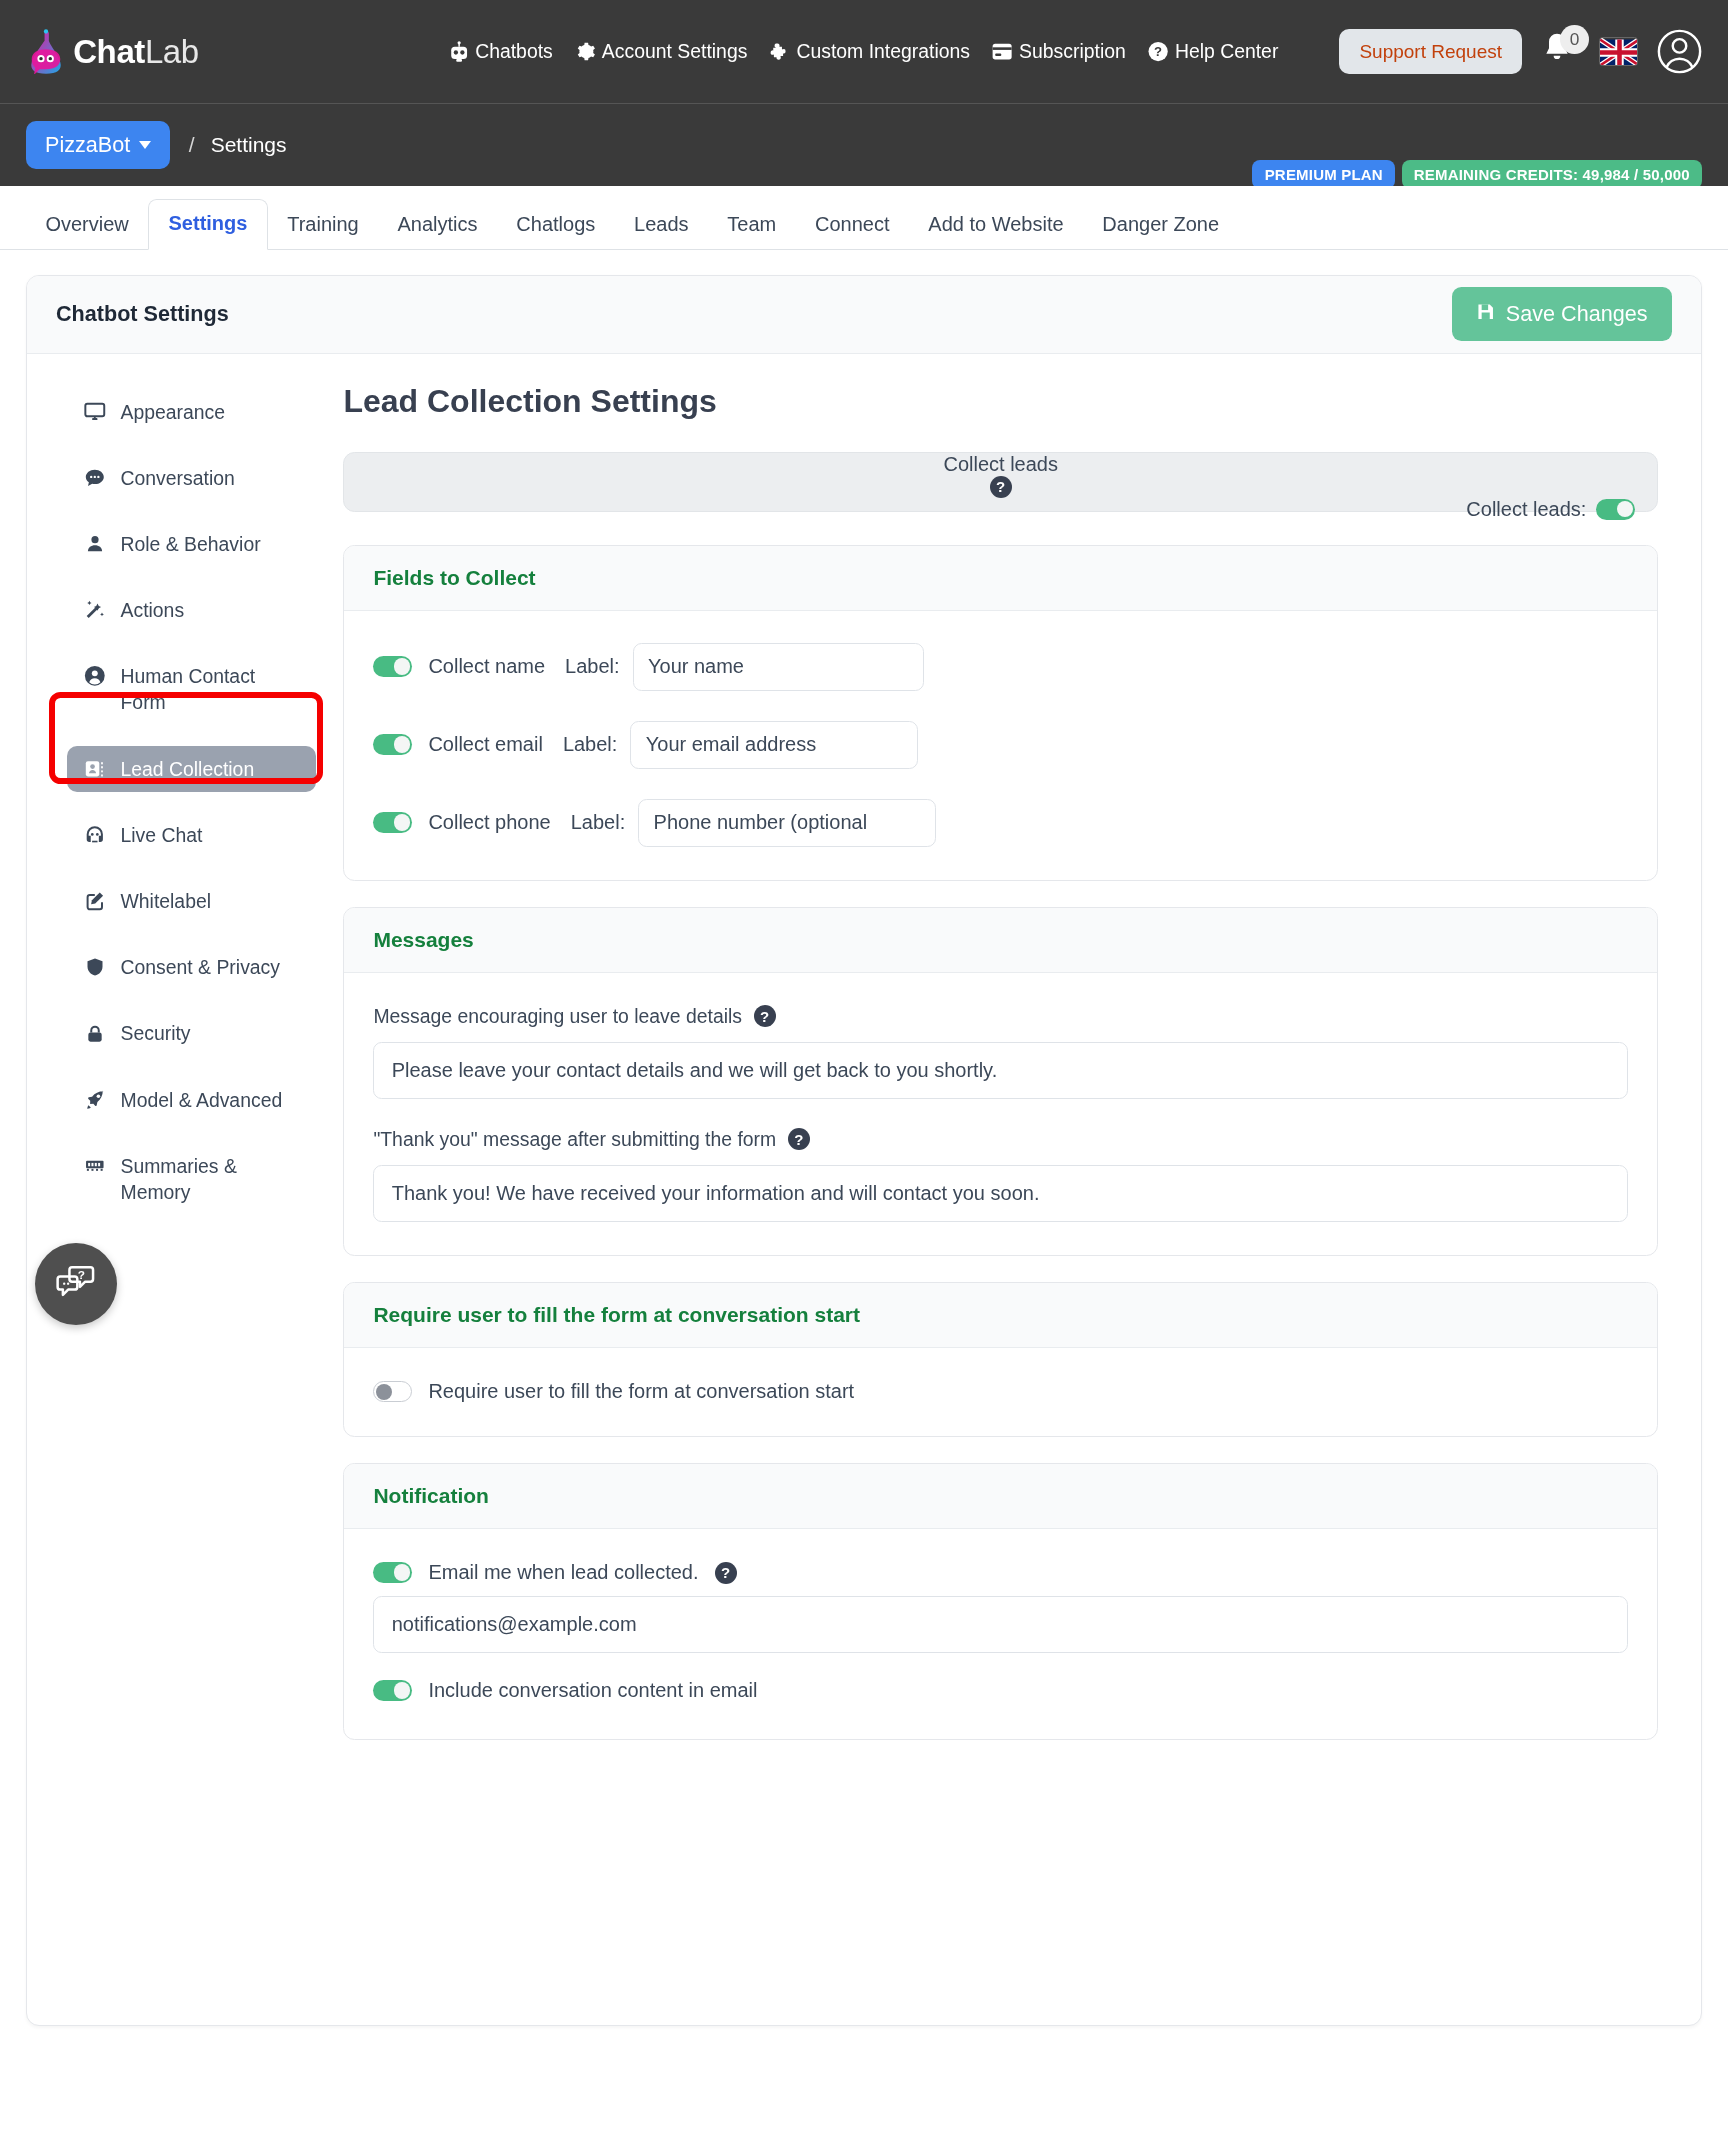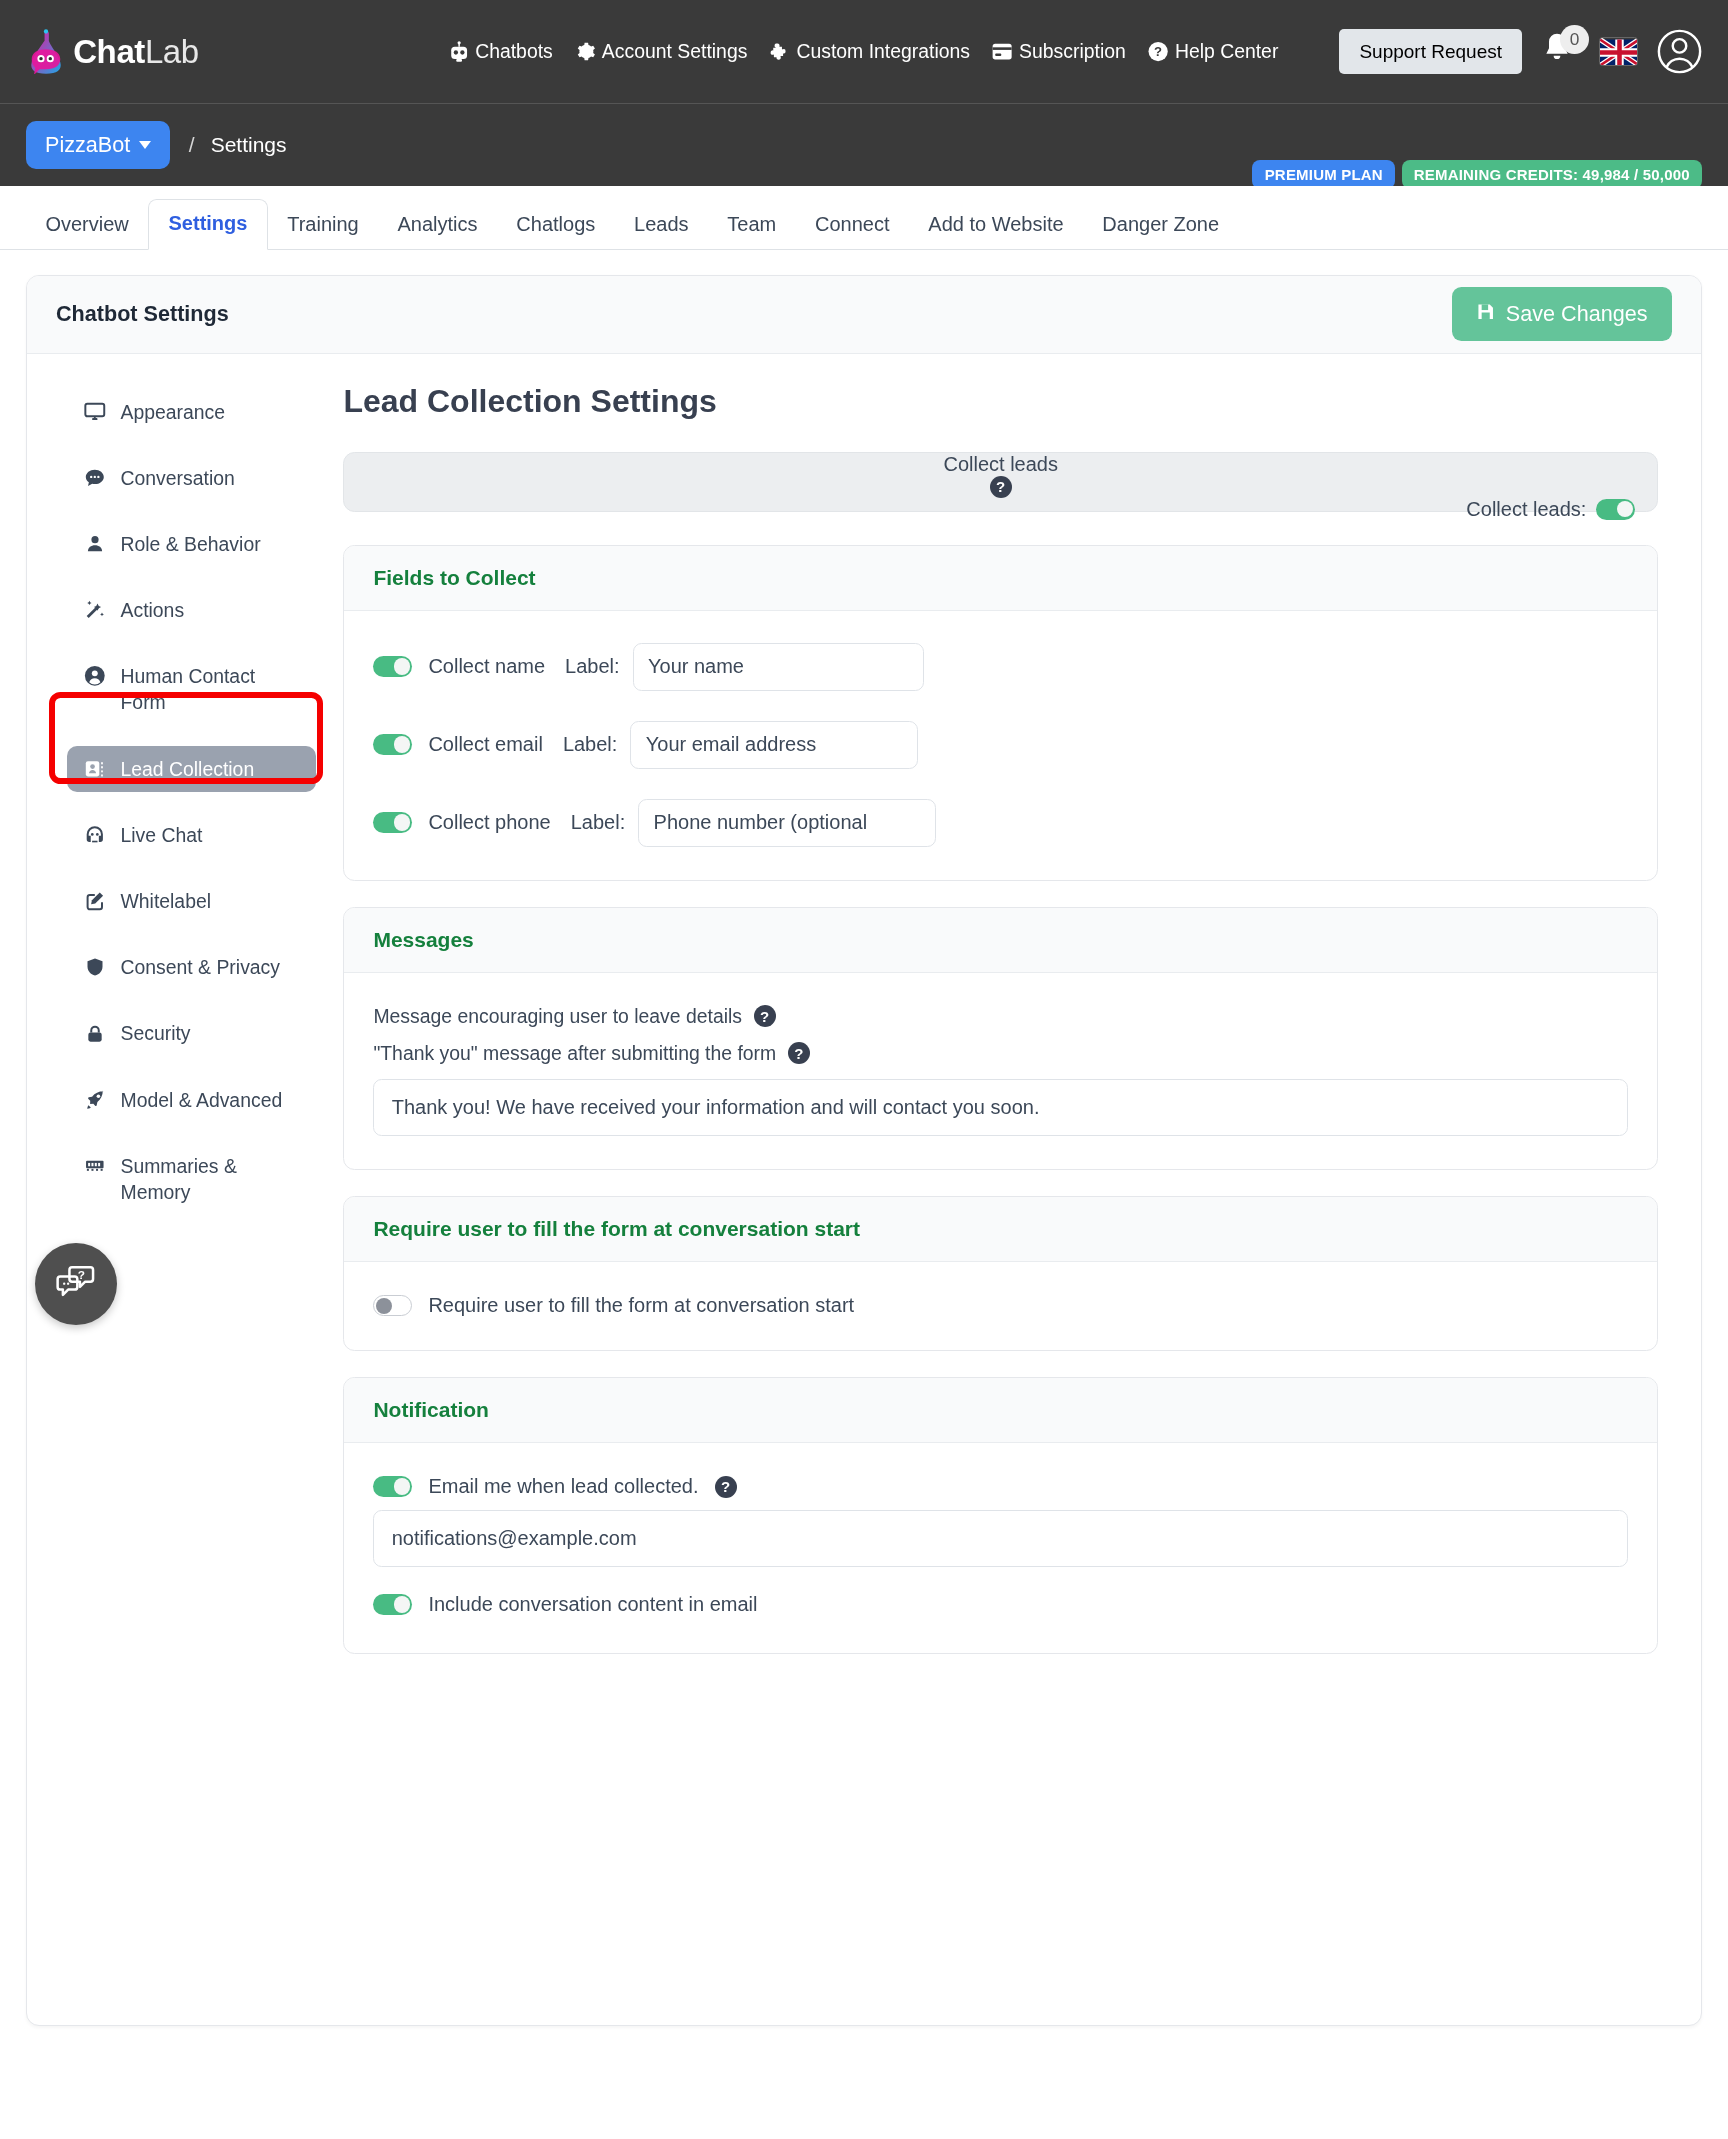--- a/index.html
+++ b/index.html
@@ -28,21 +28,21 @@
   .nav-link {
     display: flex; align-items: center; gap: 6.5px;
     color: #ffffff; font-size: 19.4px; cursor: pointer;
   }
   .nav-link .ico { display: flex; align-items: center; }
 
   .nav-right {
     margin-left: auto; display: flex; align-items: center; gap: 19px;
   }
   .support-btn {
-    background: #e2e6ea; color: #000000; border-radius: 5px;
+    background: #e2e6ea; color: #c2410c; border-radius: 10px;
     padding: 11.5px 20px; font-size: 19px; cursor: pointer; border: none;
     font-family: inherit;
   }
   .bell-wrap { position: relative; width: 39px; height: 42px; cursor: pointer; }
   .bell-badge {
     position: absolute; top: -5.8px; left: 19px;
     min-width: 29px; height: 29px; border-radius: 14.4px;
     background: #eeeeee; color: #555; font-size: 17.3px;
     display: flex; align-items: center; justify-content: center; padding: 0 5.8px;
   }
@@ -551,20 +551,21 @@
         </div>
 
         <div class="panel">
           <div class="panel-head">Messages</div>
           <div class="panel-body">
 
             <div class="msg-label">
               <span>Message encouraging user to leave details</span>
               <span class="help">?</span>
             </div>
+            <input class="txtin msg-input" value="Please leave your contact details and we will get back to you shortly." style="">
 
             <div class="msg-label">
               <span>"Thank you" message after submitting the form</span>
               <span class="help">?</span>
             </div>
             <input class="txtin msg-input" value="Thank you! We have received your information and will contact you soon." style="">
 
           </div>
         </div>
 

